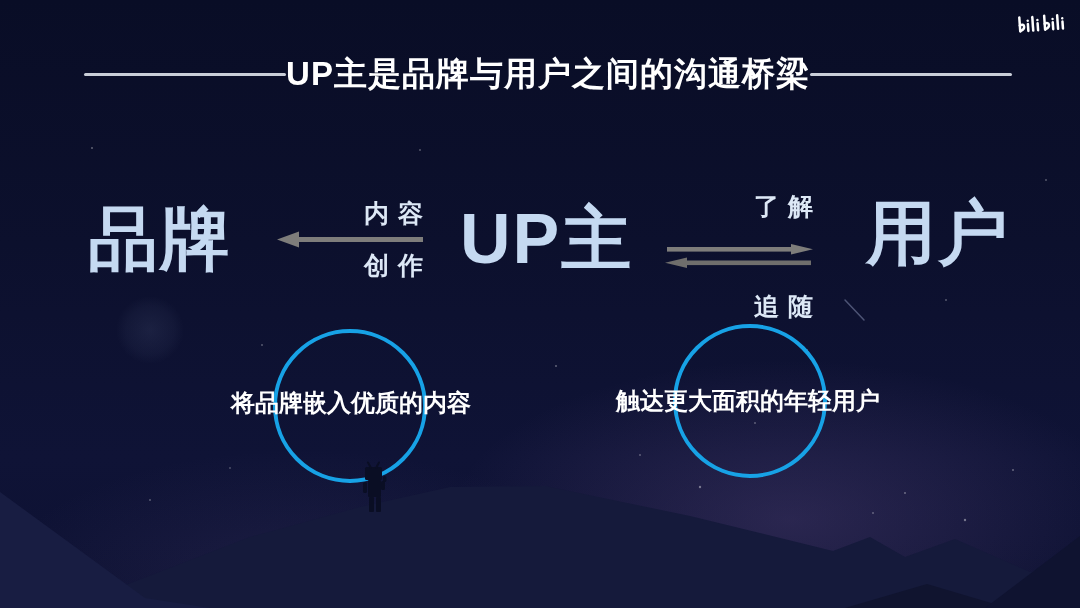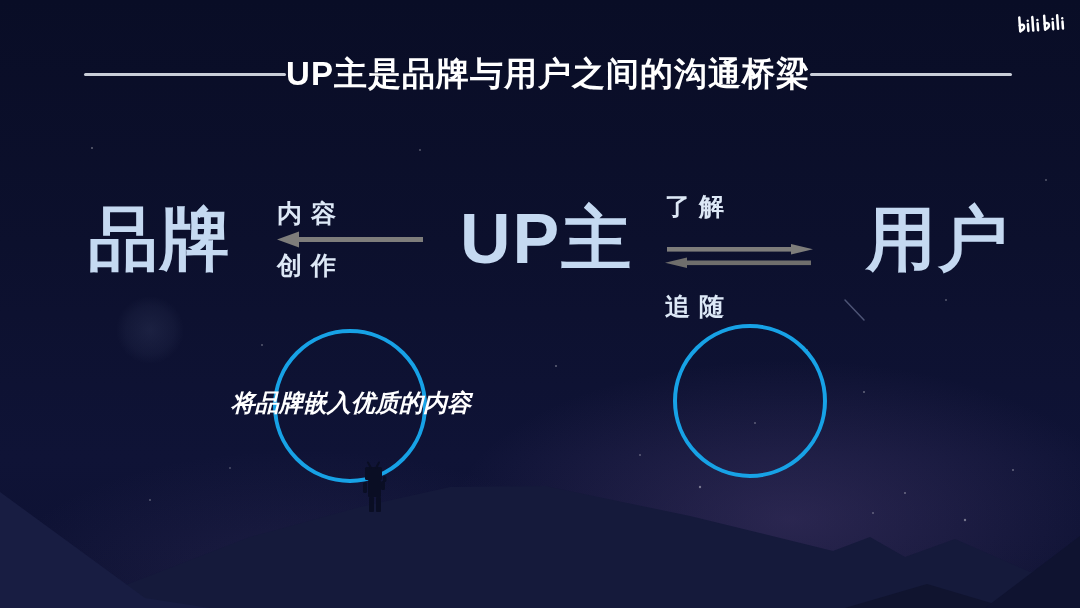--- a/index.html
+++ b/index.html
@@ -19,43 +19,43 @@
     color:#ffffff;font-size:33px;font-weight:700;letter-spacing:1px;white-space:nowrap;
   }
   .logo-wrap{position:absolute;top:12px;right:12px;z-index:6;}
   
   .big-node{
     position:absolute;top:204px;color:#c5d9f1;font-size:70px;font-weight:700;
     line-height:1;white-space:nowrap;z-index:5;letter-spacing:2px;
   }
   #node-brand{left:88px;}
   #node-uploader{left:460px;}
-  #node-user{left:866px;}
+  #node-user{left:866px;font-family:Liberation Mono, monospace;}
   
   .arrow-group{
-    position:absolute;display:flex;flex-direction:column;align-items:flex-start;z-index:5;
+    position:absolute;display:flex;flex-direction:column;align-items:flex-end;z-index:5;
   }
   #arrow-group-left{left:277px;top:199px;width:146px;}
   #arrow-group-right{left:665px;top:192px;width:148px;gap:20px;}
   .arrow-label{
     color:#dde8f6;font-size:25px;font-weight:700;line-height:29px;white-space:nowrap;
   }
   .arrow-label span{letter-spacing:9px;display:inline-block;margin-right:-9px;}
   .arrow-svg{display:block;margin:3px 0;}
   
   .accent-circle{
     position:absolute;width:154px;height:154px;border:4px solid #17a2e6;
     border-radius:50%;z-index:3;
   }
   #circle-left{left:273px;top:329px;}
   #circle-right{left:673px;top:324px;}
   
   .callout{
     position:absolute;transform:translate(-50%,-50%);z-index:5;
-    color:#ffffff;font-size:24px;font-weight:700;line-height:31px;white-space:nowrap;font-style:italic;
+    color:#ffffff;font-size:24px;font-weight:700;line-height:31px;white-space:nowrap;
   }
   #callout-left{left:351px;top:402px;}
   #callout-right{left:748px;top:400px;}
   
   .scenery{position:absolute;left:0;top:0;z-index:2;pointer-events:none;}
   .mascot{position:absolute;left:358px;top:460px;z-index:4;pointer-events:none;}
 </style>
 </head>
 <body>
 
@@ -177,20 +177,21 @@
     </div>
   </div>
 
   <div id="circle-left" class="accent-circle"></div>
   <div id="circle-right" class="accent-circle"></div>
 
   <div id="callout-left" class="callout">
     <div>将品牌嵌入优质的内容</div>
   </div>
   <div id="callout-right" class="callout">
+    <div>触达更大面积的年轻用户</div>
   </div>
 
   <svg class="mascot" width="36" height="54" viewBox="0 0 36 54">
     <g fill="#0a0e24">
       <rect x="7" y="7" width="17" height="13" rx="1.5"></rect>
       <rect x="10" y="20" width="13" height="17" rx="1"></rect>
       <rect x="5" y="22" width="4" height="11" rx="1.5"></rect>
       <rect x="23" y="21" width="4" height="9" rx="1.5"></rect>
       <rect x="25" y="16" width="3.4" height="6" rx="1.5"></rect>
       <rect x="11" y="37" width="5" height="15" rx="1"></rect>

